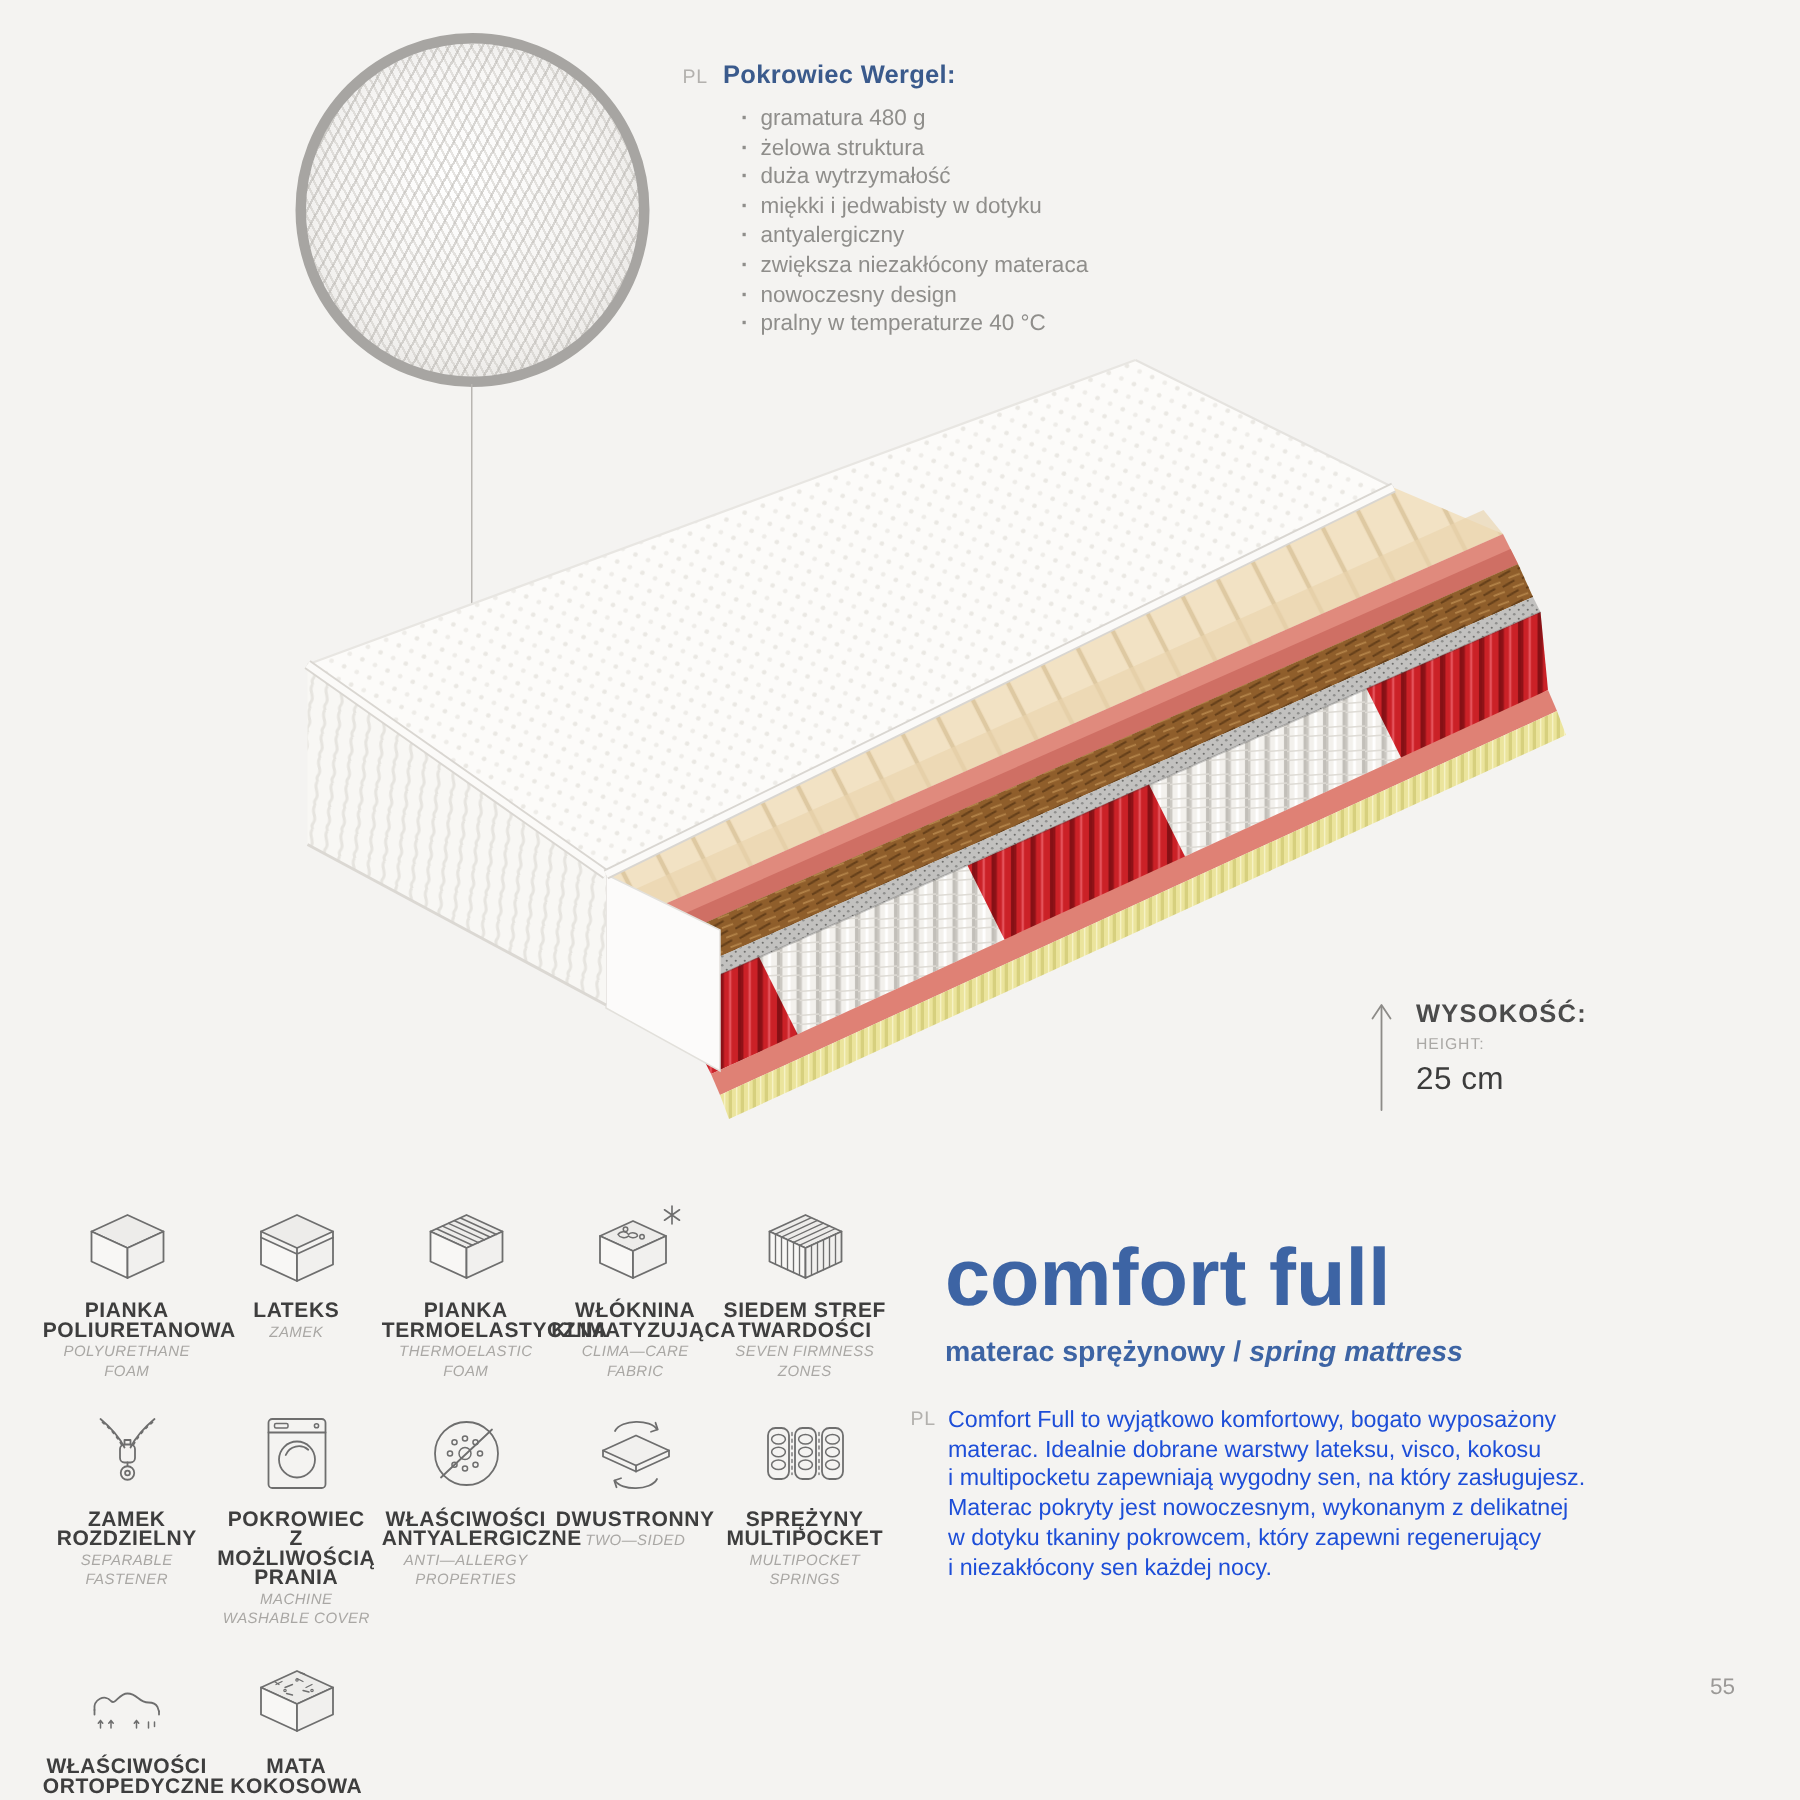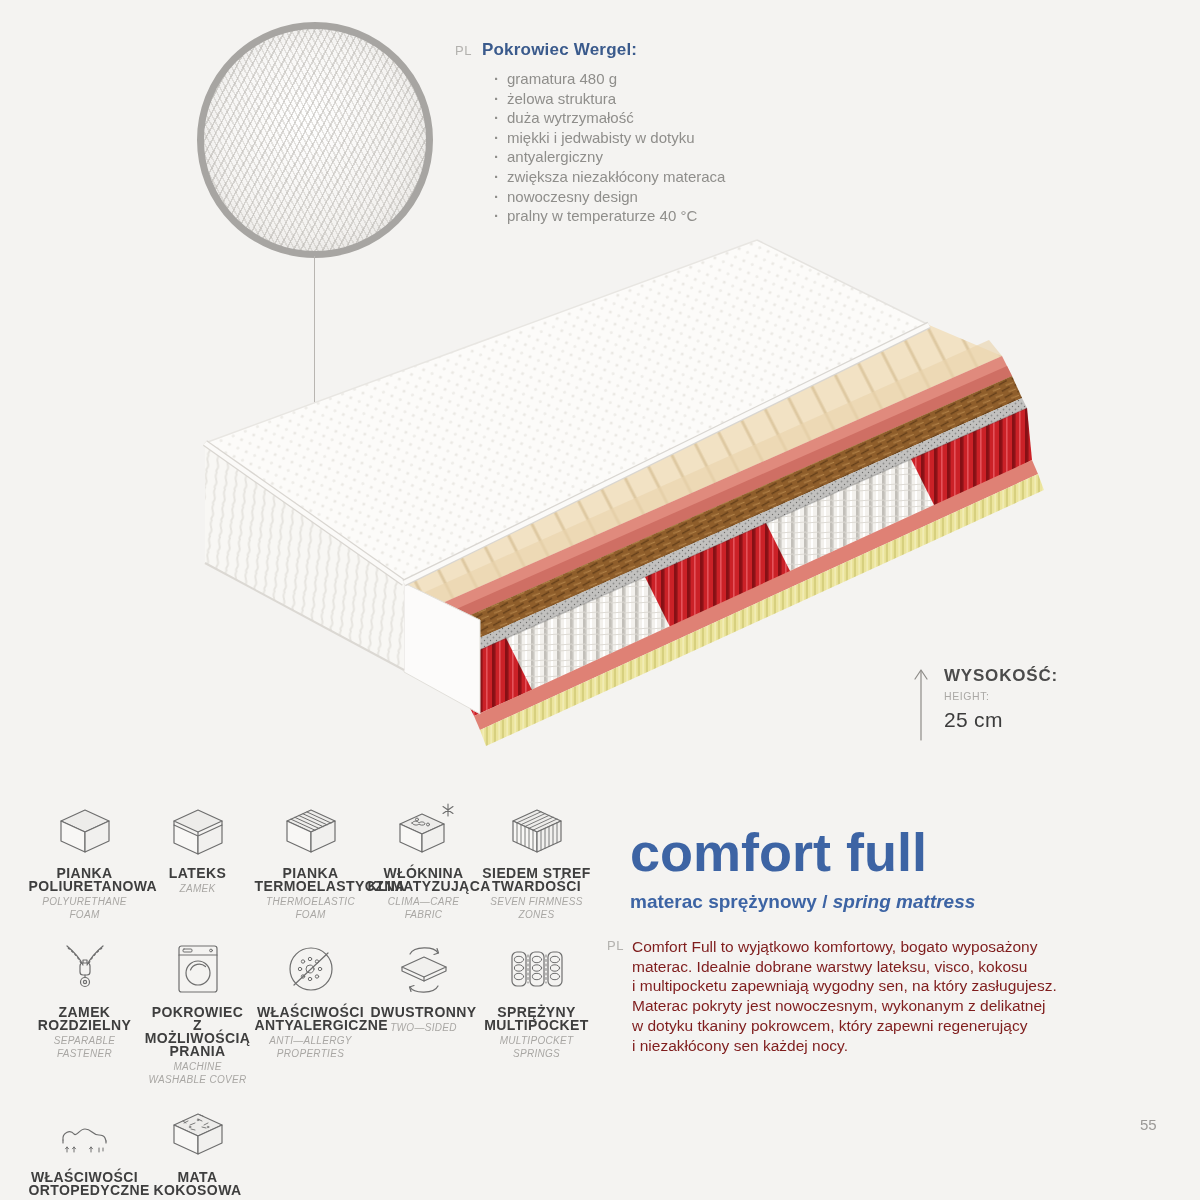--- a/index.html
+++ b/index.html
@@ -26,21 +26,21 @@
   .blist li{position:relative;padding-left:13px;}
   .blist li::before{content:"·";position:absolute;left:0;top:0;font-weight:bold;color:#8f8e8b;}
 
   
   .product{left:630px;top:823px;width:470px;}
   .ptitle{font-size:54px;font-weight:bold;color:#3d64a4;line-height:58px;letter-spacing:0;}
   .psub{margin-top:10px;font-size:19px;font-weight:bold;color:#3d64a4;}
   .psub .en{font-style:italic;}
   .descwrap{position:relative;margin-top:24px;margin-left:2px;}
   .dlang{position:absolute;left:-25px;top:1px;font-size:13px;color:#b3b1ae;letter-spacing:.5px;}
-  .desc{font-size:15.5px;line-height:19.7px;color:#7f1d1d;white-space:pre-line;}
+  .desc{font-size:15.5px;line-height:19.7px;color:#1d4ed8;white-space:pre-line;}
 
   
   .spec{display:flex;align-items:flex-start;}
   .spec-h{left:912px;top:666px;}
   .spec-t{left:1022px;top:666px;}
   .spec .txt{margin-left:14px;}
   .slabel{font-size:17px;font-weight:bold;color:#4b4b4b;letter-spacing:.8px;}
   .slabel-en{font-size:10.5px;color:#aaa8a5;letter-spacing:.6px;margin-top:4px;}
   .svalue{font-size:21px;color:#3c3c3c;margin-top:6px;letter-spacing:.3px;}
 

